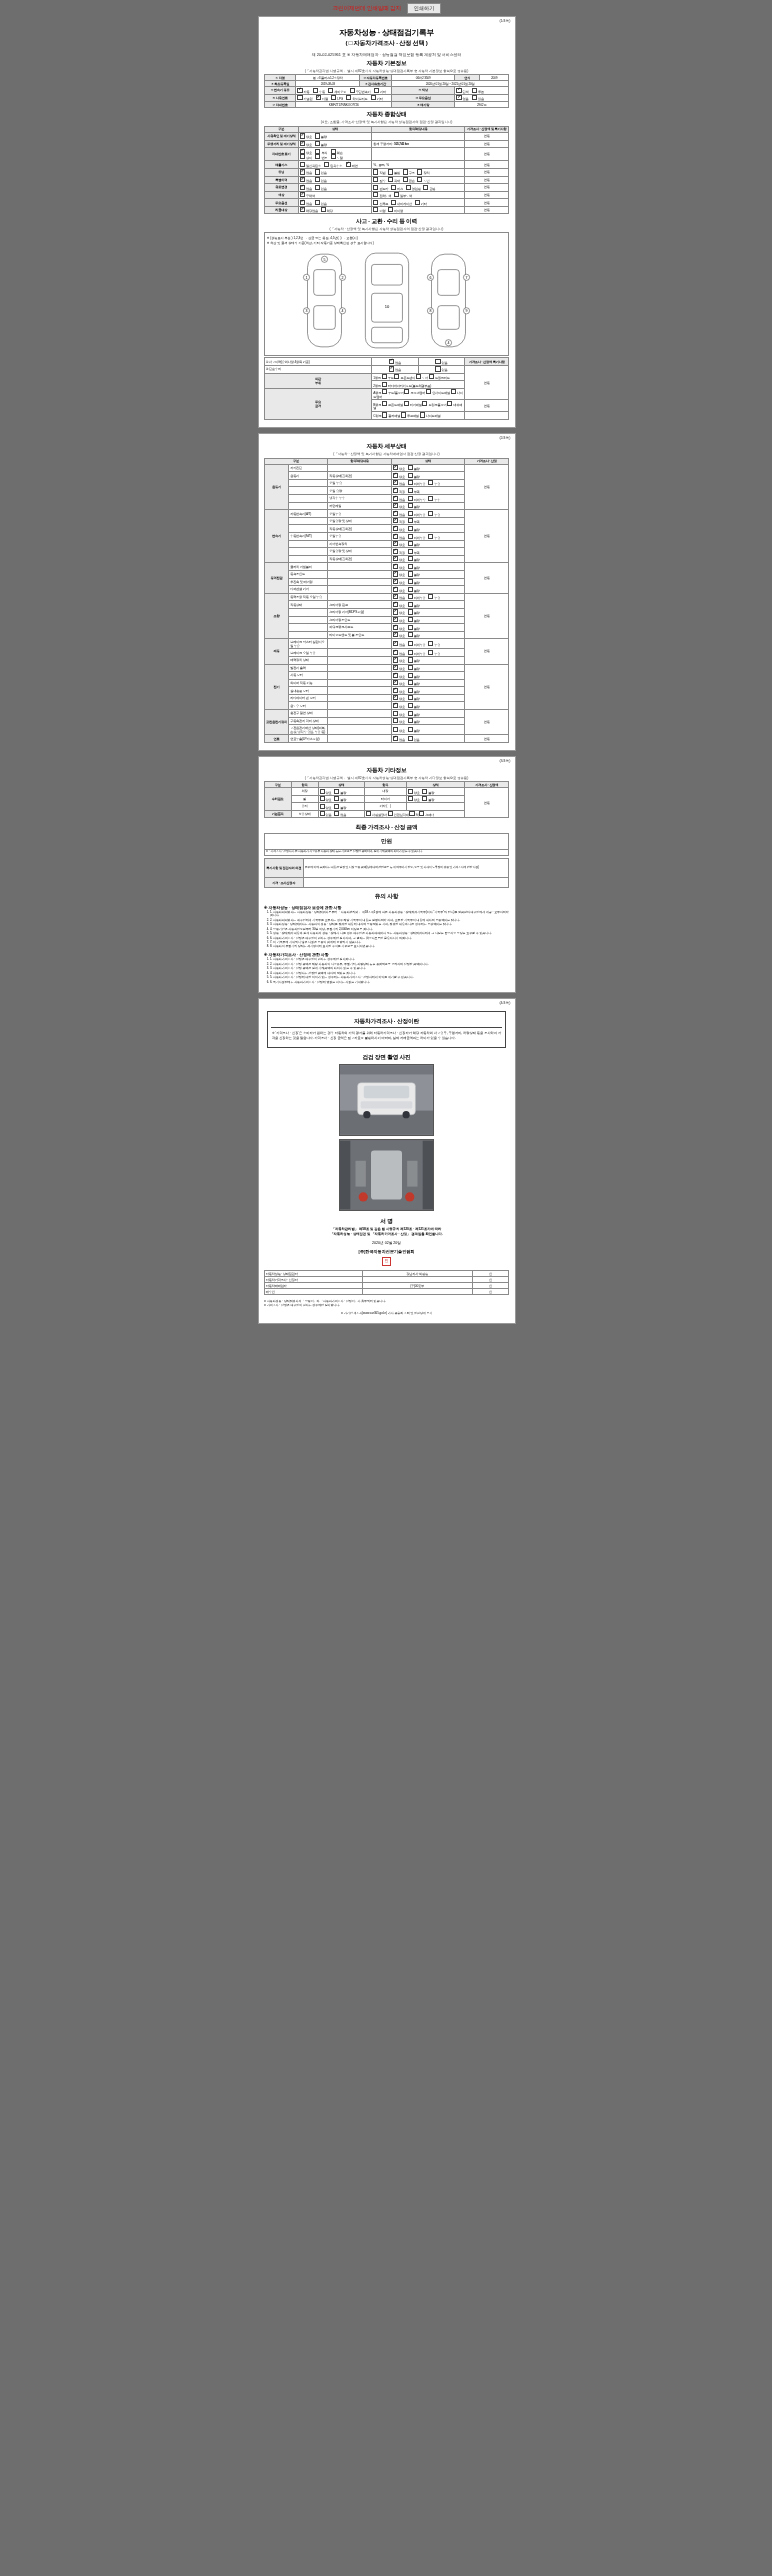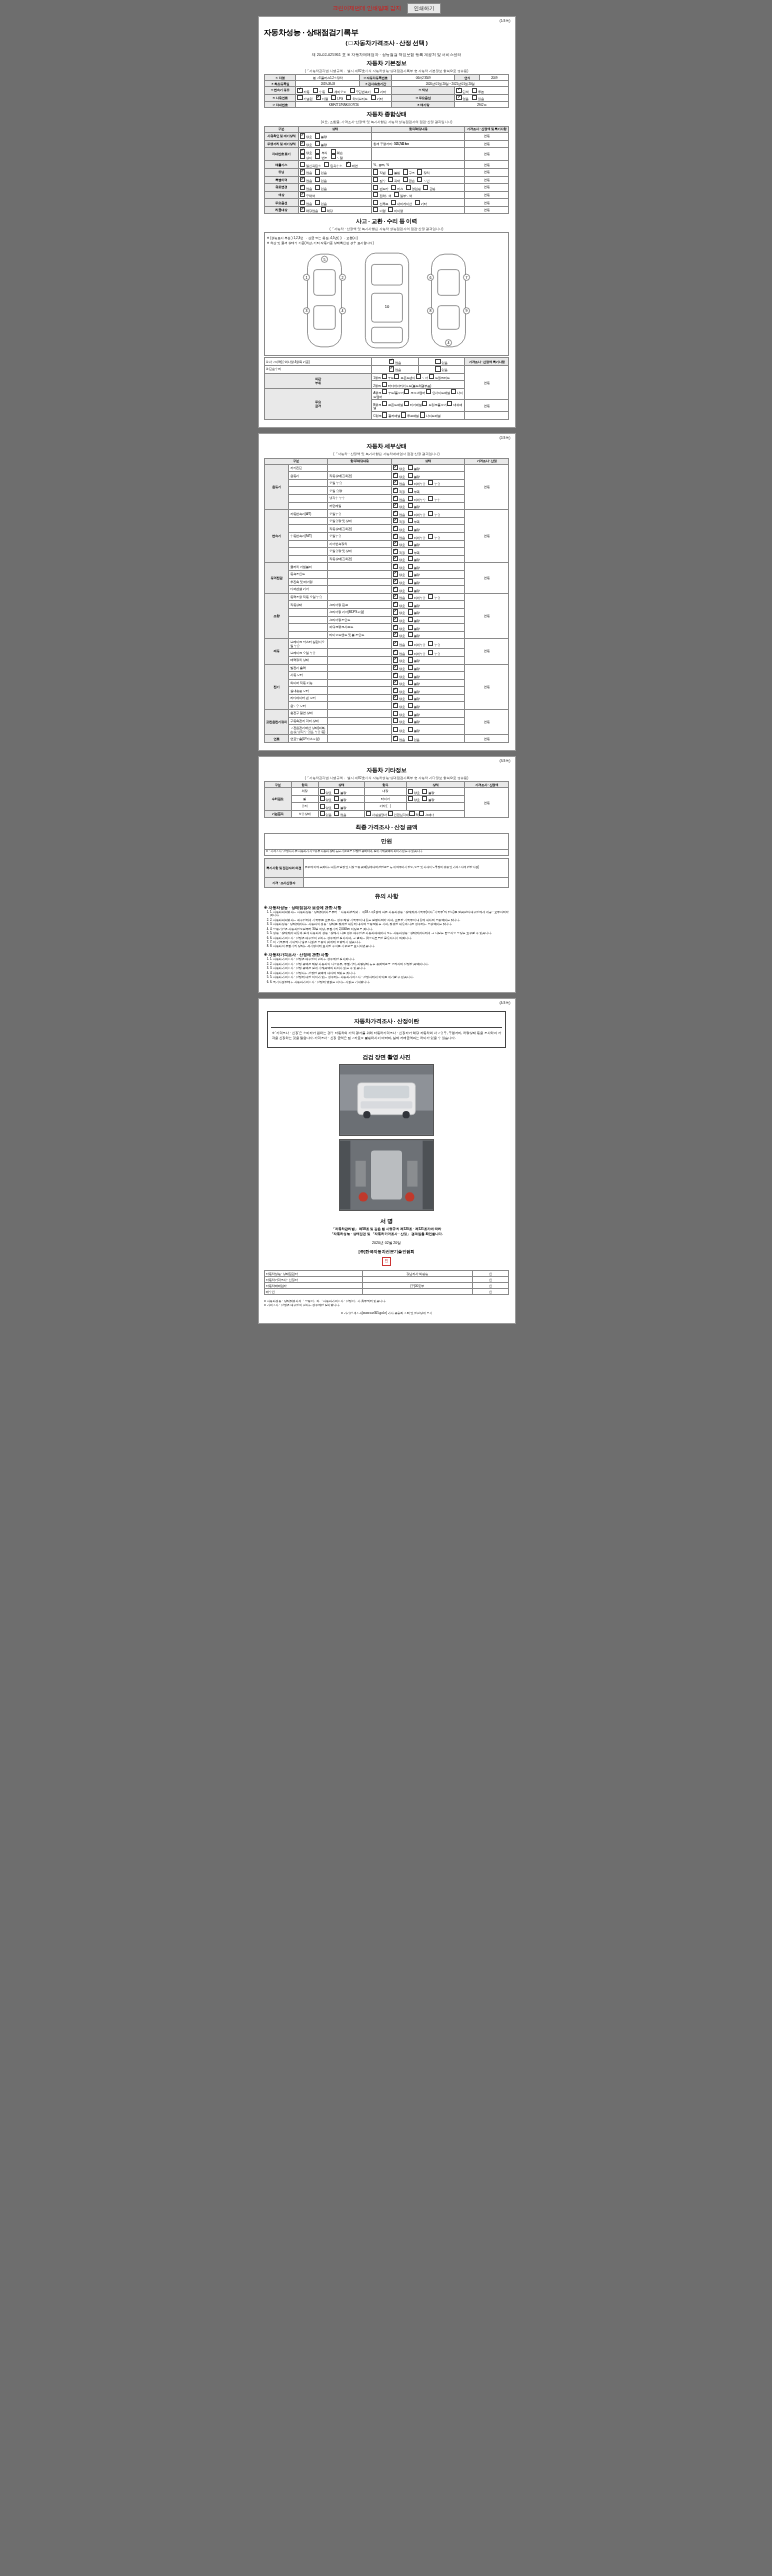--- a/index.html
+++ b/index.html
@@ -2,21 +2,21 @@
 <html lang="ko" style="font-size:8.2px"><head>
 <meta charset="utf-8">
 <style>
   html,body{margin:0;padding:0;background:#6e6e6e;font-family:"Liberation Sans","DejaVu Sans",sans-serif;}
   .page-wrap{width:773px;margin:0 auto;background:#6e6e6e;}
   .topbar{width:773px;text-align:center;padding:3.1px 0 2.1px;}
   .topbar .warn{color:#d11; font-size:5.7px; letter-spacing:-0.2px;}
   .printbtn{display:inline-block;border:0.5px solid #888;background:#e8e8e8;color:#222;font-size:5.2px;padding:1px 5.2px;margin-left:4.1px;border-radius:1px;}
   .sheet{width:258px;margin:0 auto 5.2px;background:#fff;border:0.5px solid #999;box-sizing:border-box;padding:4.1px 5.2px 7.2px;position:relative;}
   .pg{position:absolute;right:4.1px;top:2.1px;font-size:3.6px;color:#333;}
-  .docttl{font-weight:bold;font-size:7.7px;letter-spacing:-0.3px;margin:7.2px 0 1px;}
+  .docttl{text-align:center;font-weight:bold;font-size:7.7px;letter-spacing:-0.3px;margin:7.2px 0 1px;}
   .docttl2{text-align:center;font-weight:bold;font-size:6.2px;letter-spacing:-0.3px;margin:1px 0 3.1px;}
   .docsub{text-align:center;font-size:3.9px;color:#222;margin-bottom:3.1px;}
   .secttl{text-align:center;font-weight:bold;font-size:5.7px;margin:3.1px 0 1px;letter-spacing:-0.2px;}
   .secsub{text-align:center;font-size:3.3px;color:#333;margin-bottom:1.5px;}
   table{border-collapse:collapse;width:100%;table-layout:fixed;}
   td,th{border:0.5px solid #8a8a8a;font-size:3.2px;padding:0.5px 1px;vertical-align:middle;letter-spacing:-0.2px;color:#111;line-height:1.25;}
   .hd{background:#e9e9e9;text-align:center;font-weight:bold;}
   .ctr{text-align:center;}
   .lft{text-align:left;}
   .bold{font-weight:bold;}

